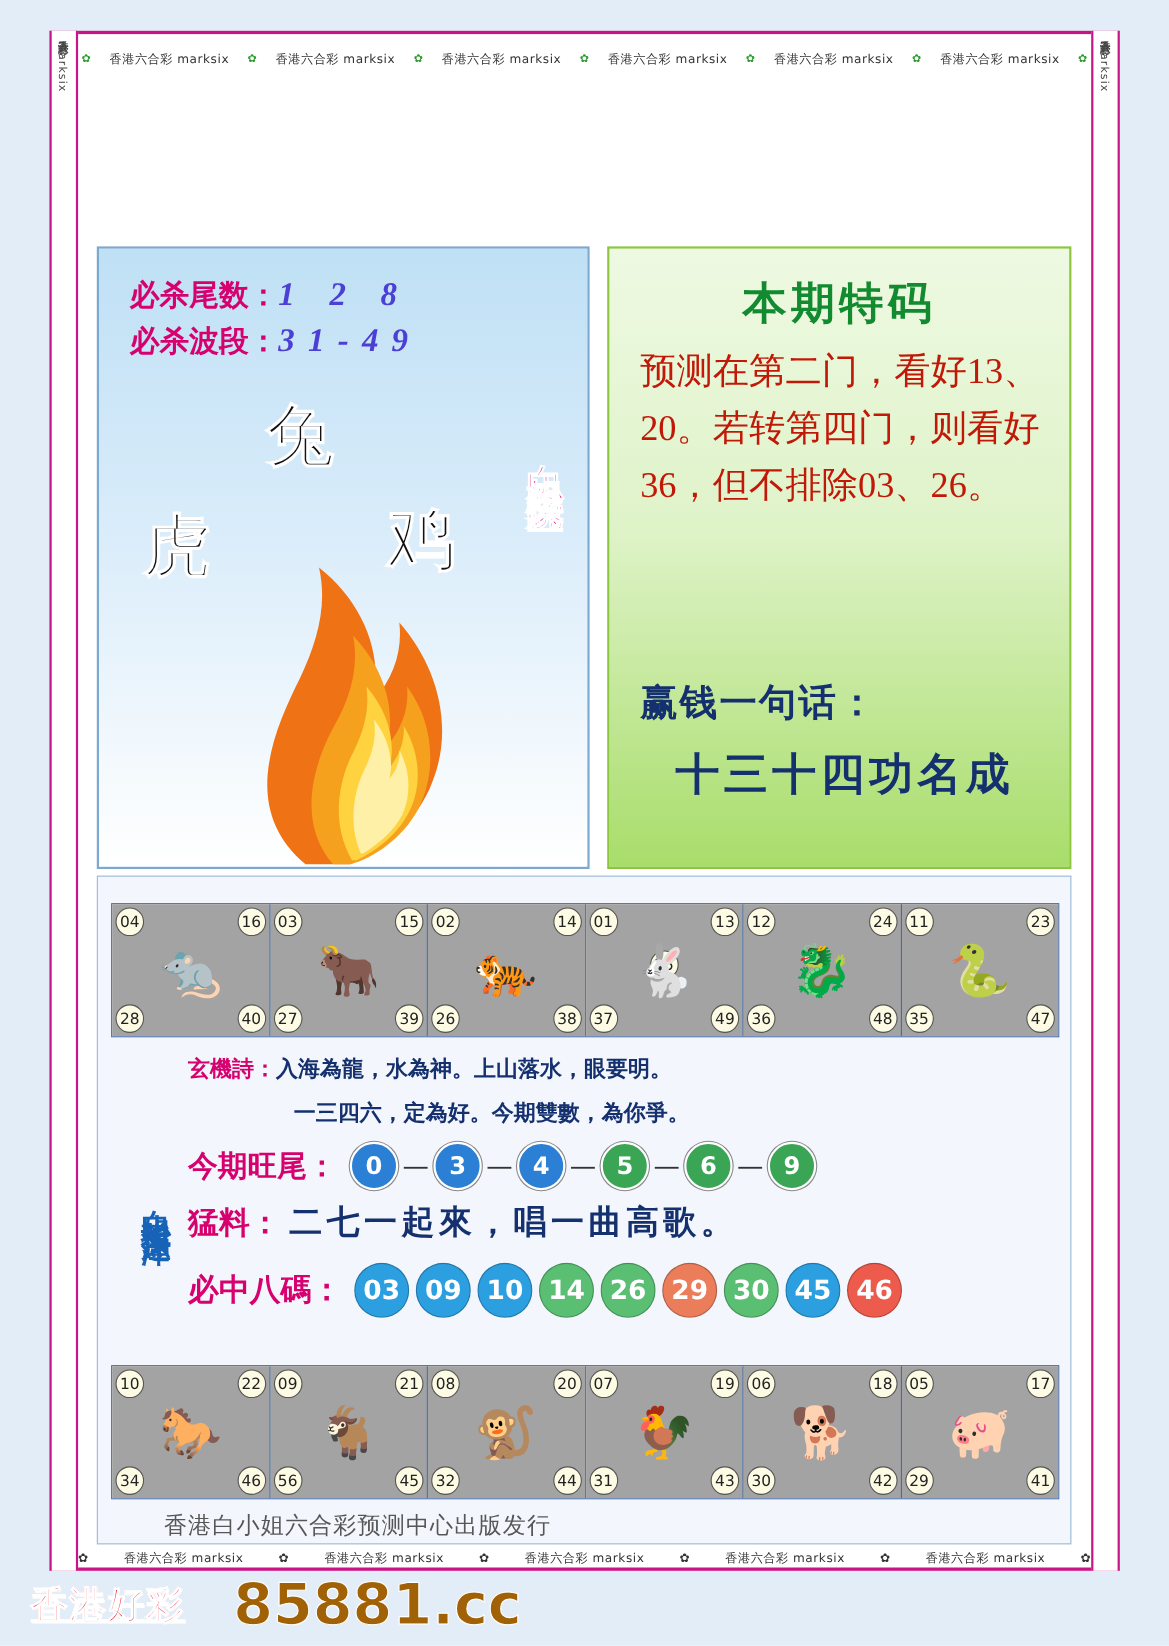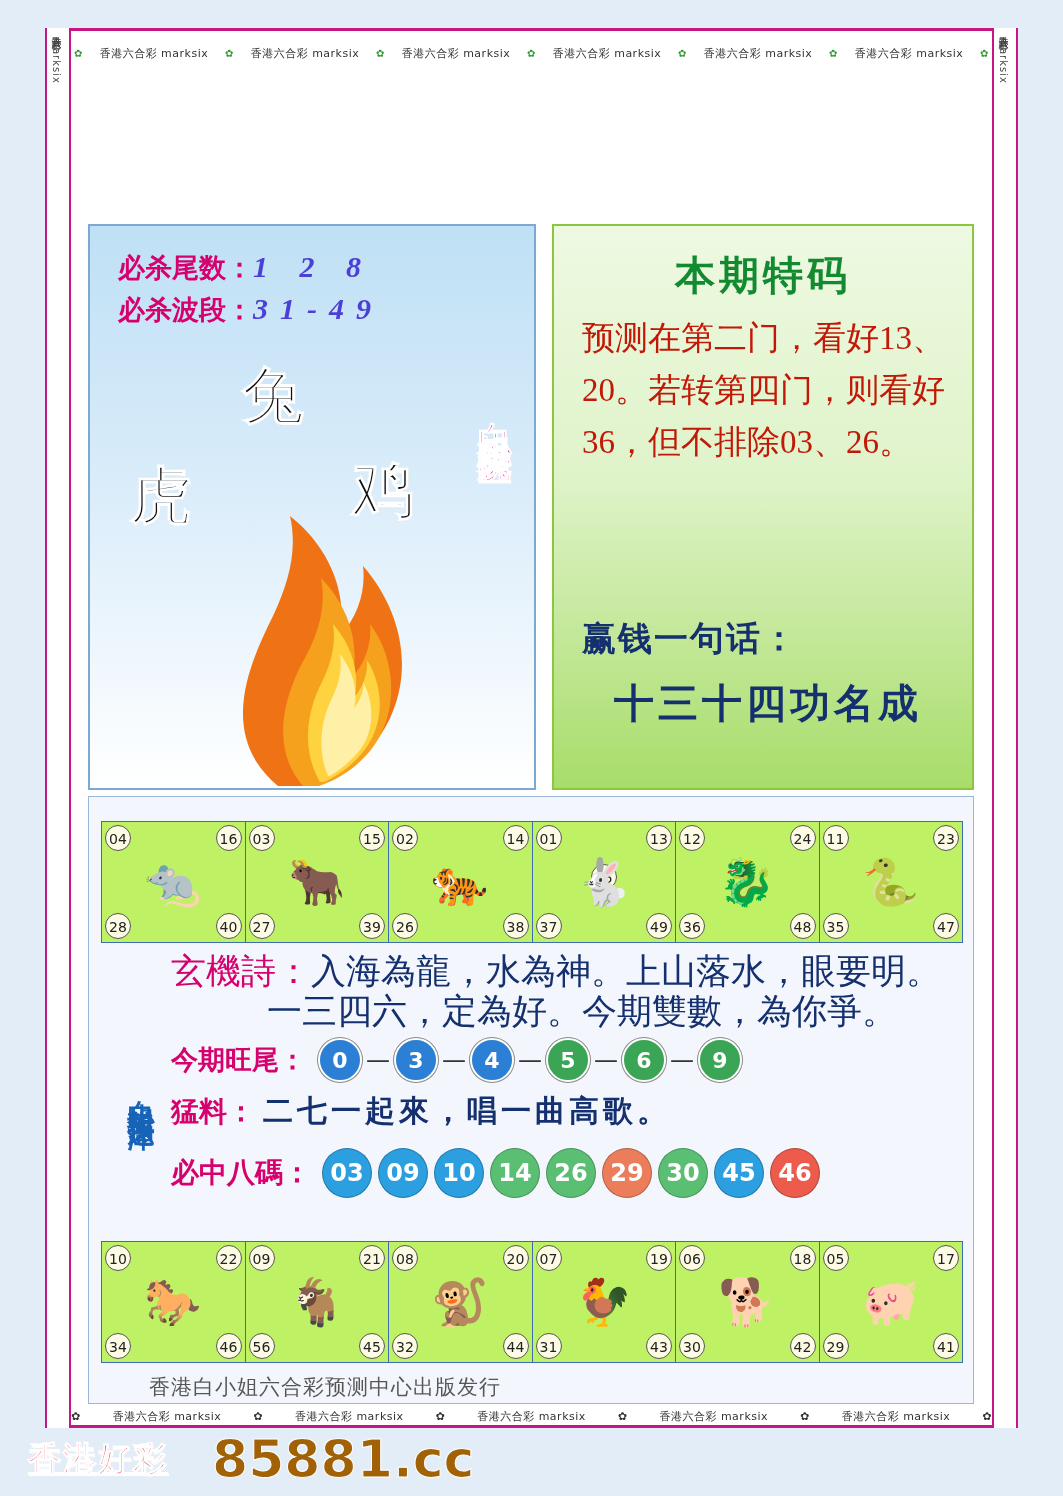--- a/index.html
+++ b/index.html
@@ -119,21 +119,21 @@
     background:#f3f7fd;border:1px solid #9bb8d6;box-sizing:border-box;
   }
   .zrow{
     position:absolute;left:12px;width:862px;height:122px;
     border:1px solid #3f6db5;box-sizing:border-box;display:flex;background:#fdfbe3;
   }
   .zrow.top{top:24px;}
   .zrow.bot{top:444px;}
   .zcell{
     flex:1;position:relative;border-right:1px solid #3f6db5;box-sizing:border-box;
-    background:#bef264;
+    background:#a3a3a3;
   }
   .zcell:last-child{border-right:none;}
   .num{
     position:absolute;width:26px;height:26px;border-radius:50%;
     border:1px solid #555;background:#fdfbe3;color:#222;
     font-size:14px;line-height:26px;text-align:center;box-sizing:border-box;
   }
   .n-tl{left:3px;top:3px;}
   .n-tr{right:3px;top:3px;}
   .n-bl{left:3px;bottom:3px;}
@@ -146,21 +146,21 @@
     position:absolute;left:12px;top:152px;width:862px;height:286px;
   }
   .side-vert{
     position:absolute;left:0;top:2px;width:58px;height:282px;
     writing-mode:vertical-rl;text-orientation:upright;
     font-size:27px;font-weight:bold;color:#1763b7;letter-spacing:4px;
     text-align:center;
   }
   .poem{
     position:absolute;left:70px;top:2px;width:790px;
-    font-size:35px;font-weight:normal;color:#15306e;line-height:40px;
+    font-size:20px;font-weight:bold;color:#15306e;line-height:40px;
     font-family:"DejaVu Sans",sans-serif;
   }
   .poem .lbl{color:#d6006e;}
   .poem .l2{display:block;padding-left:96px;}
   .wangwei{
     position:absolute;left:70px;top:88px;width:790px;height:46px;
     display:flex;align-items:center;
   }
   .wangwei .lbl{font-size:27px;font-weight:bold;color:#d6006e;margin-right:10px;white-space:nowrap;}
   .ball-sm{

